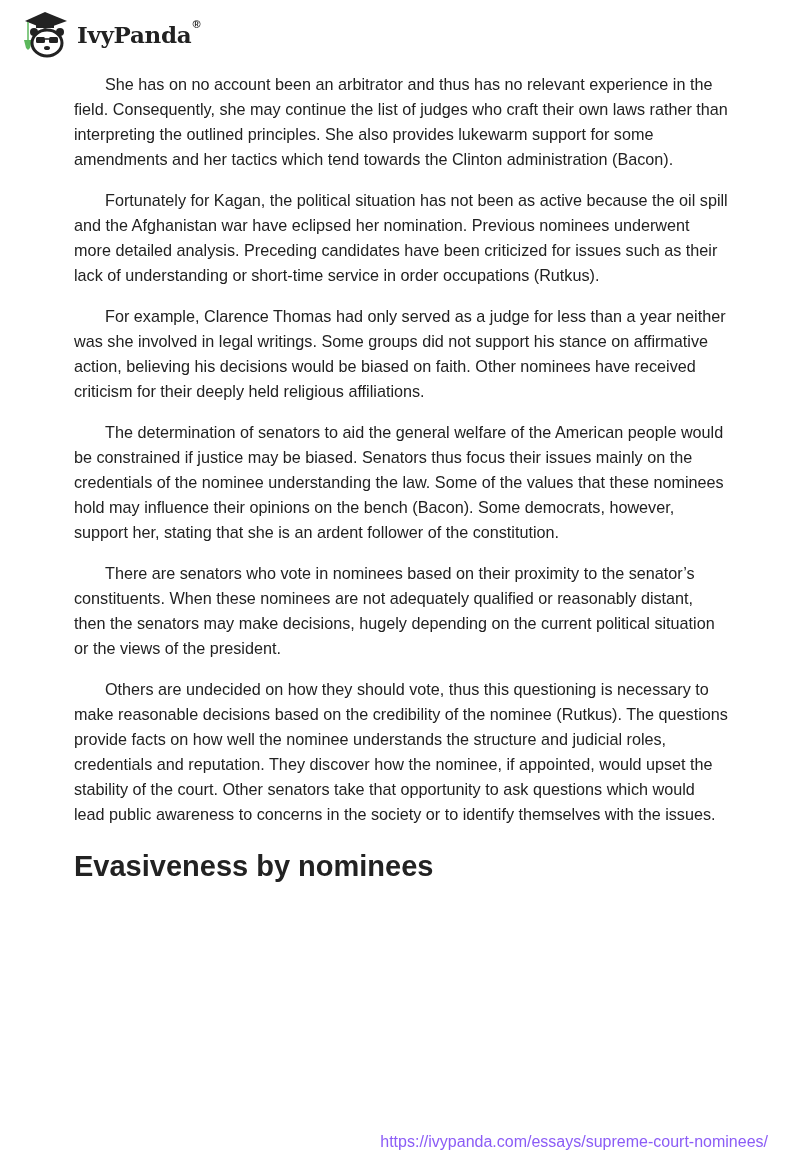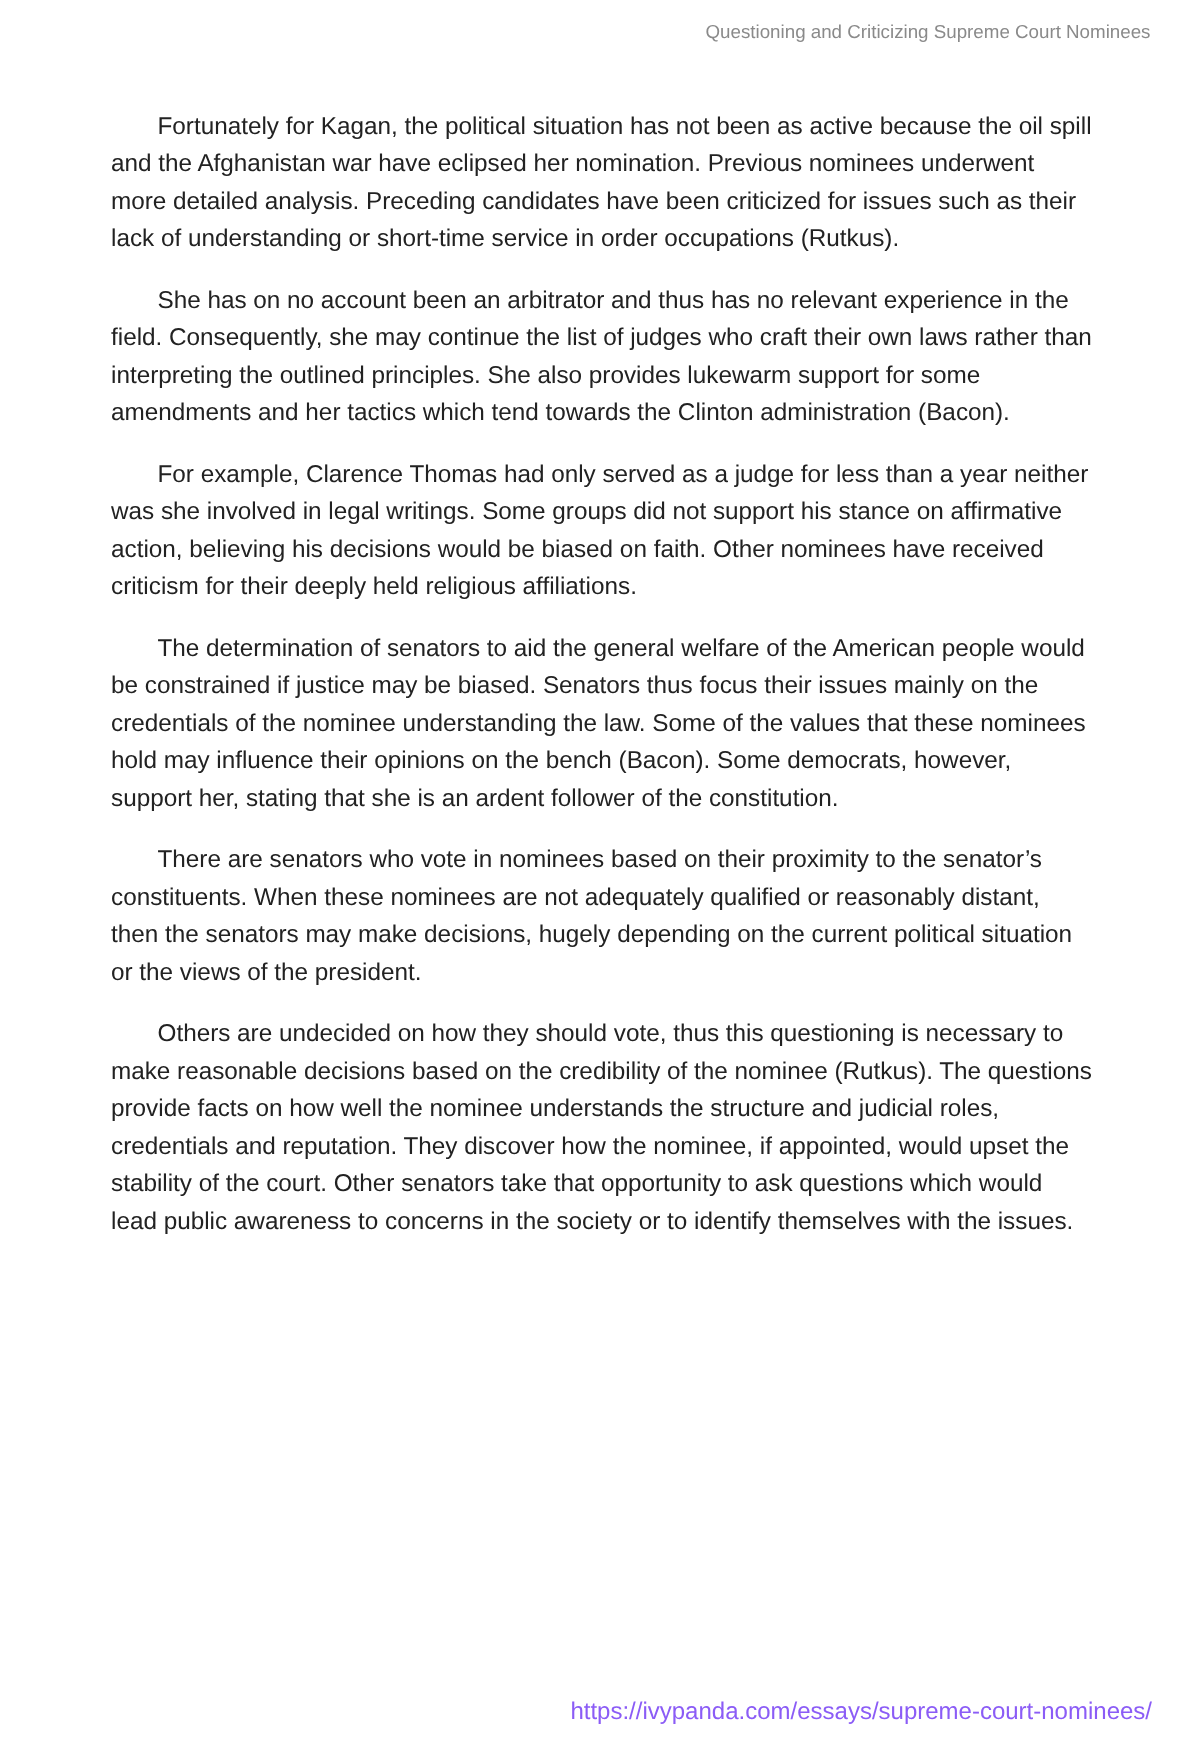--- a/index.html
+++ b/index.html
@@ -83,25 +83,48 @@
       right: 32px;
       top: 1133px;
       font-size: 16px;
       color: #8b5cf6;
     }
   </style>
 </head>
 <body>
 
 <div class="header">
-  <div class="running-title">Questioning and Criticizing Supreme Court Nominees</div>
+  <div class="logo">
+    <svg class="logo-icon" viewBox="0 0 56 50">
+
+      <polygon points="8,13 28,4 50,13 28,21" fill="#222"></polygon>
+      <rect x="19" y="14" width="18" height="6" fill="#222"></rect>
+
+      <line x1="11" y1="14" x2="11" y2="32" stroke="#5cb85c" stroke-width="1.5"></line>
+      <path d="M7,32 L15,32 L13,40 L11,42 L9,40 Z" fill="#5cb85c"></path>
+
+      <ellipse cx="30" cy="35" rx="15" ry="13" fill="#fff" stroke="#222" stroke-width="3"></ellipse>
+
+      <circle cx="17" cy="24" r="4" fill="#222"></circle>
+      <circle cx="43" cy="24" r="4" fill="#222"></circle>
+
+      <rect x="19" y="29" width="9" height="6" rx="1.5" fill="#222"></rect>
+      <rect x="32" y="29" width="9" height="6" rx="1.5" fill="#222"></rect>
+      <line x1="28" y1="31" x2="32" y2="31" stroke="#222" stroke-width="1.5"></line>
+
+      <ellipse cx="30" cy="40" rx="3" ry="2" fill="#222"></ellipse>
+    </svg>
+    <span class="logo-text">IvyPanda</span>
+      <span class="logo-reg">®</span>
+  </div>
 </div>
 
 <div class="content">
+  <p>She has on no account been an arbitrator and thus has no relevant experience in the field. Consequently, she may continue the list of judges who craft their own laws rather than interpreting the outlined principles. She also provides lukewarm support for some amendments and her tactics which tend towards the Clinton administration (Bacon).</p>
   <p>Fortunately for Kagan, the political situation has not been as active because the oil spill and the Afghanistan war have eclipsed her nomination. Previous nominees underwent more detailed analysis. Preceding candidates have been criticized for issues such as their lack of understanding or short-time service in order occupations (Rutkus).</p>
-  <p>She has on no account been an arbitrator and thus has no relevant experience in the field. Consequently, she may continue the list of judges who craft their own laws rather than interpreting the outlined principles. She also provides lukewarm support for some amendments and her tactics which tend towards the Clinton administration (Bacon).</p>
   <p>For example, Clarence Thomas had only served as a judge for less than a year neither was she involved in legal writings. Some groups did not support his stance on affirmative action, believing his decisions would be biased on faith. Other nominees have received criticism for their deeply held religious affiliations.</p>
   <p>The determination of senators to aid the general welfare of the American people would be constrained if justice may be biased. Senators thus focus their issues mainly on the credentials of the nominee understanding the law. Some of the values that these nominees hold may influence their opinions on the bench (Bacon). Some democrats, however, support her, stating that she is an ardent follower of the constitution.</p>
   <p>There are senators who vote in nominees based on their proximity to the senator’s constituents. When these nominees are not adequately qualified or reasonably distant, then the senators may make decisions, hugely depending on the current political situation or the views of the president.</p>
   <p>Others are undecided on how they should vote, thus this questioning is necessary to make reasonable decisions based on the credibility of the nominee (Rutkus). The questions provide facts on how well the nominee understands the structure and judicial roles, credentials and reputation. They discover how the nominee, if appointed, would upset the stability of the court. Other senators take that opportunity to ask questions which would lead public awareness to concerns in the society or to identify themselves with the issues.</p>
+  <h2>Evasiveness by nominees</h2>
 </div>
 
 <div class="footer-url">https://ivypanda.com/essays/supreme-court-nominees/</div>
 
 </body></html>

